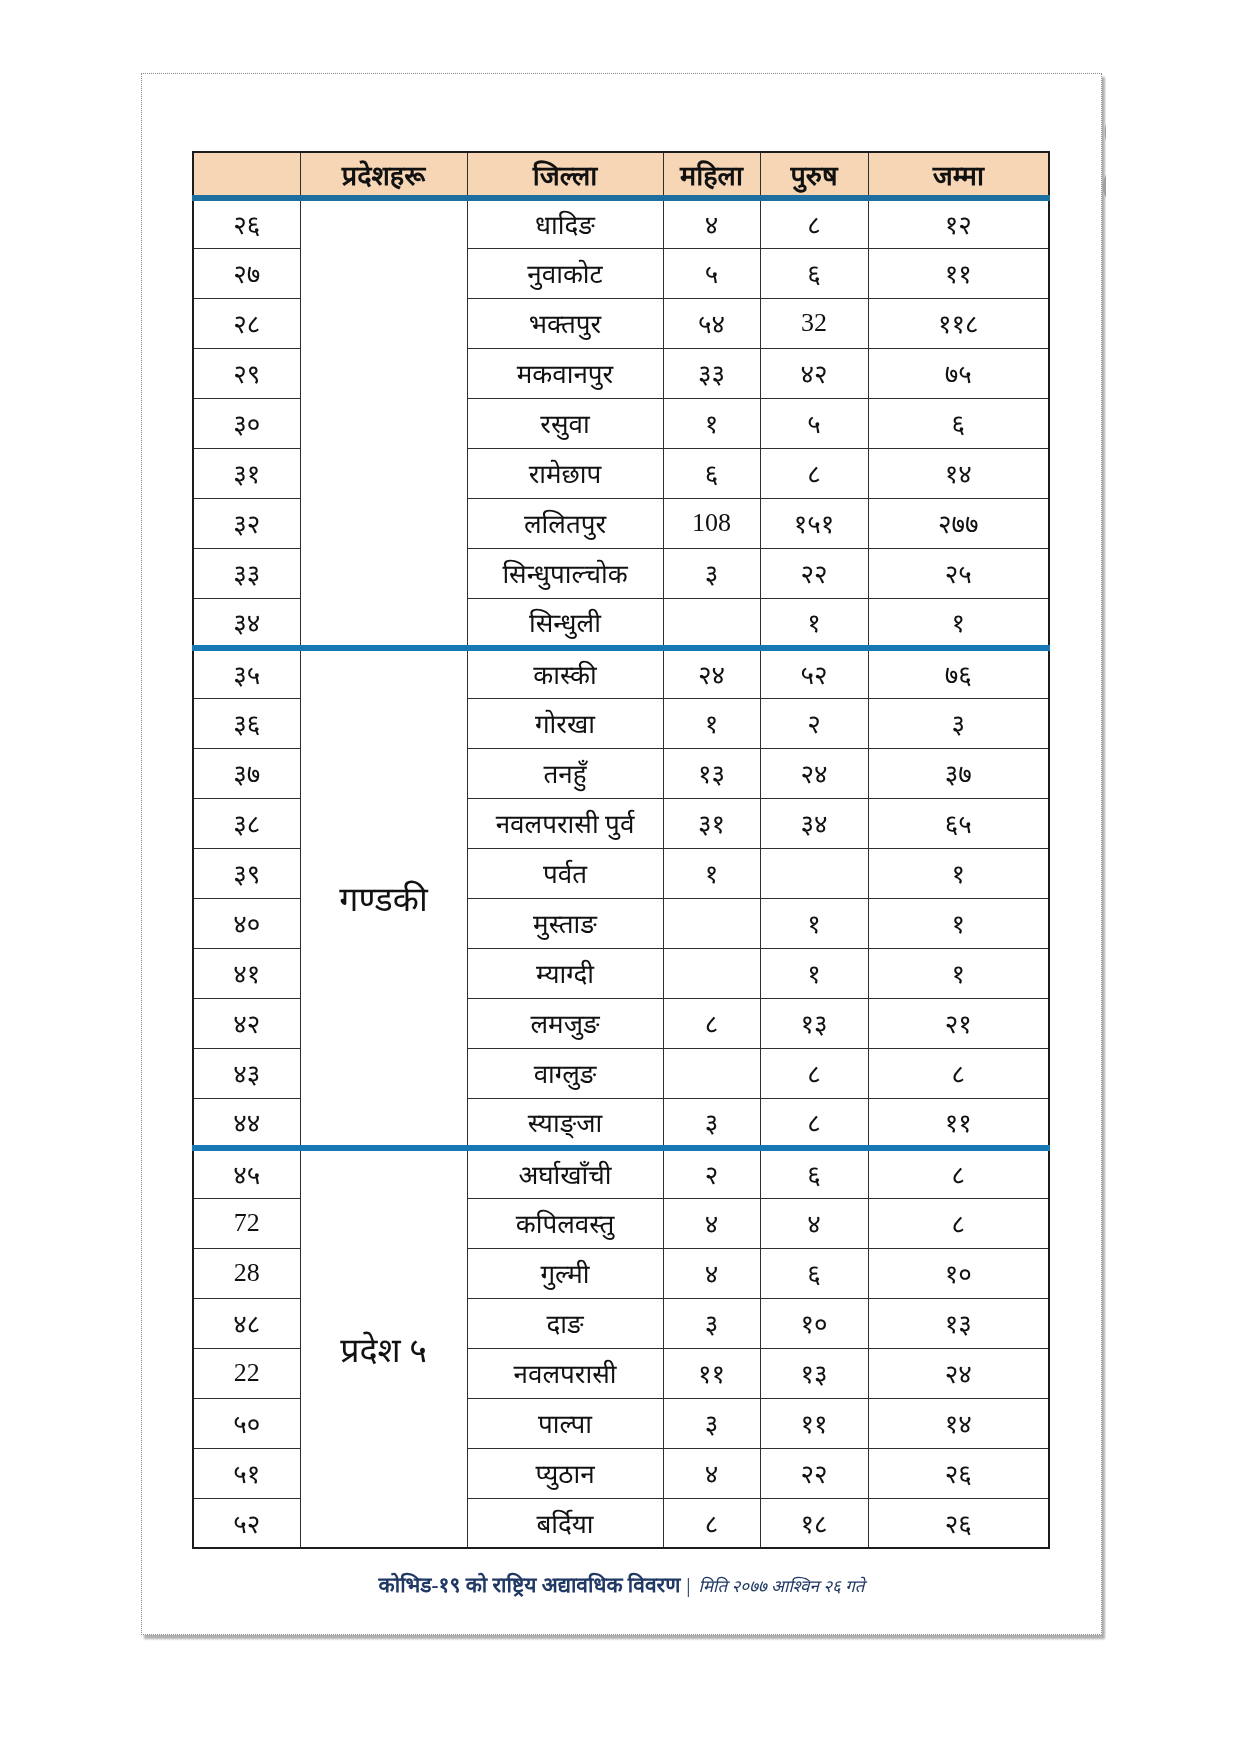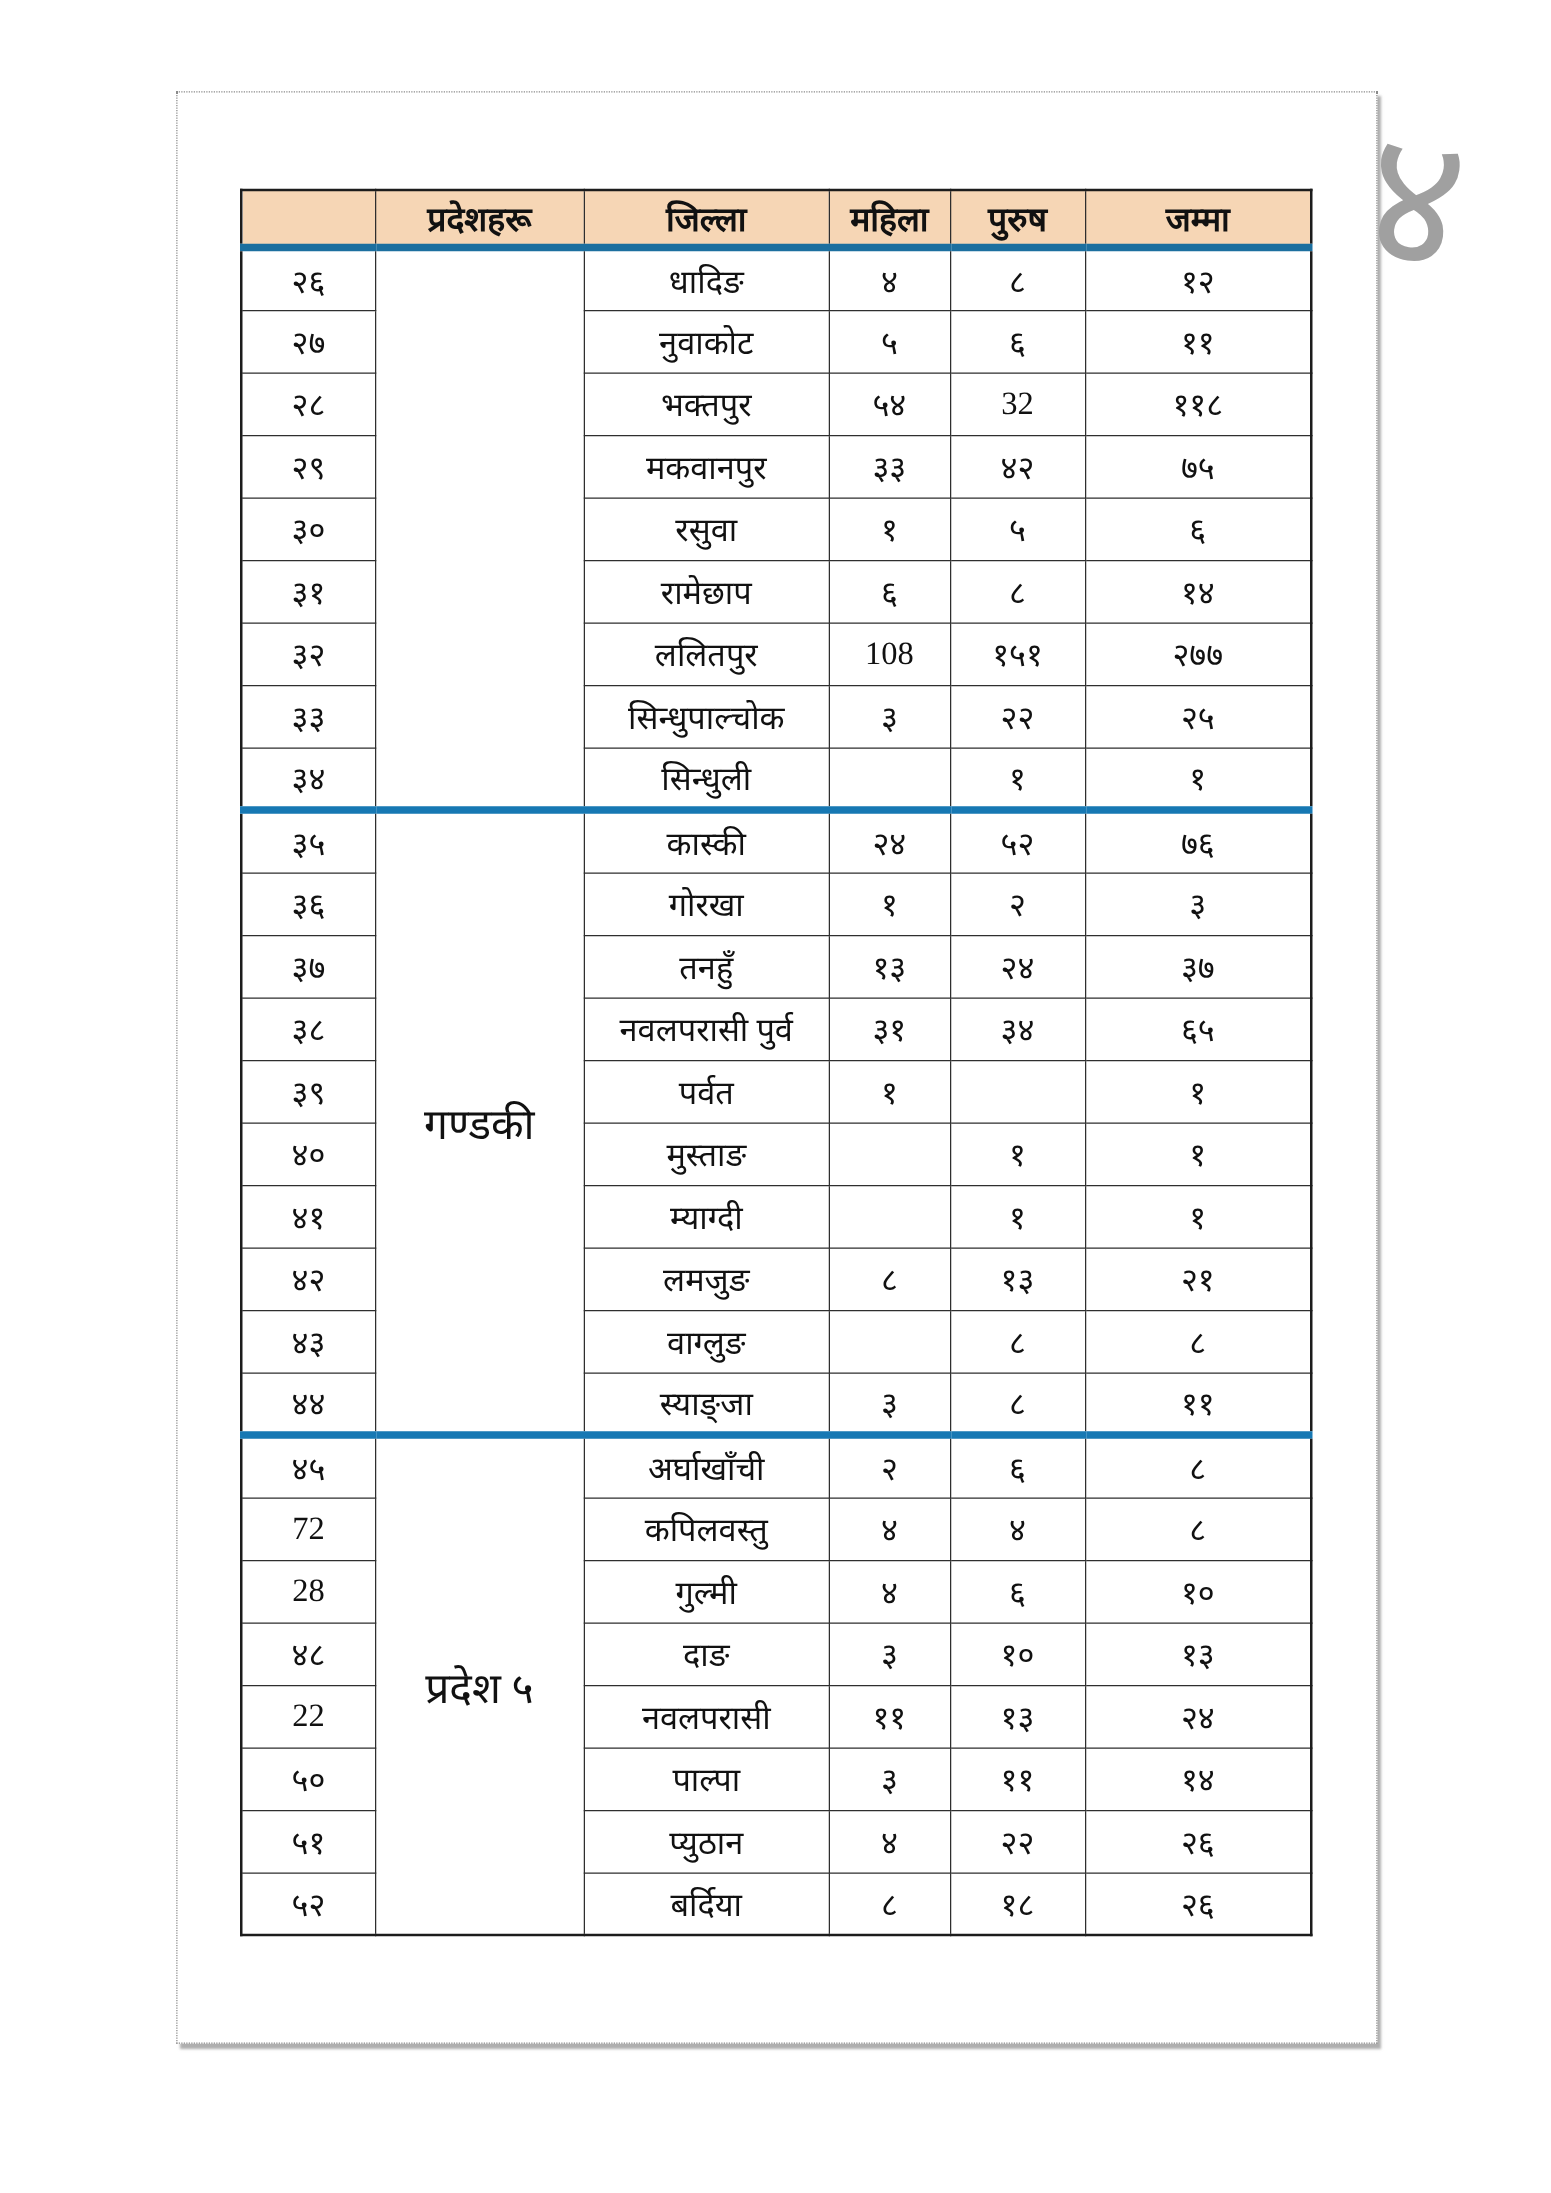--- a/index.html
+++ b/index.html
@@ -10,21 +10,21 @@
     --footer-text: #203864;
     --watermark: #a0a0a0;
     --page-border: #8a8a8a;
   }
   * { margin: 0; padding: 0; box-sizing: border-box; }
   html, body {
     width: 1241px; height: 1754px;
     background: #ffffff;
     font-family: "Liberation Serif", "DejaVu Serif", serif;
   }
-  .canvas { position: relative; width: 1241px; height: 1754px; overflow: hidden; }
+  .canvas { position: relative; width: 1106px; height: 1754px; overflow: hidden; }
 
   .page {
     position: absolute;
     left: 141px; top: 73px;
     width: 961px; height: 1562px;
     background: #ffffff;
     border: 1px dotted var(--page-border);
     box-shadow: 3px 4px 2px rgba(110,110,110,0.55);
   }
 
@@ -308,18 +308,21 @@
           <tr>
             <td class="serial-cell">५२</td>
             <td class="district-cell">बर्दिया</td>
             <td class="female-cell">८</td>
             <td class="male-cell">१८</td>
             <td class="total-cell">२६</td>
           </tr>
         </tbody>
     </table>
 
+    <div class="footer">
+      <span class="footer-title">कोभिड-१९ को राष्ट्रिय अद्यावधिक विवरण</span><span class="footer-sep">|</span><span class="footer-date">मिति २०७७ आश्विन २६ गते</span>
+    </div>
 
   </div>
 
   <div class="watermark">४</div>
 
 </div>
 
 </body></html>

